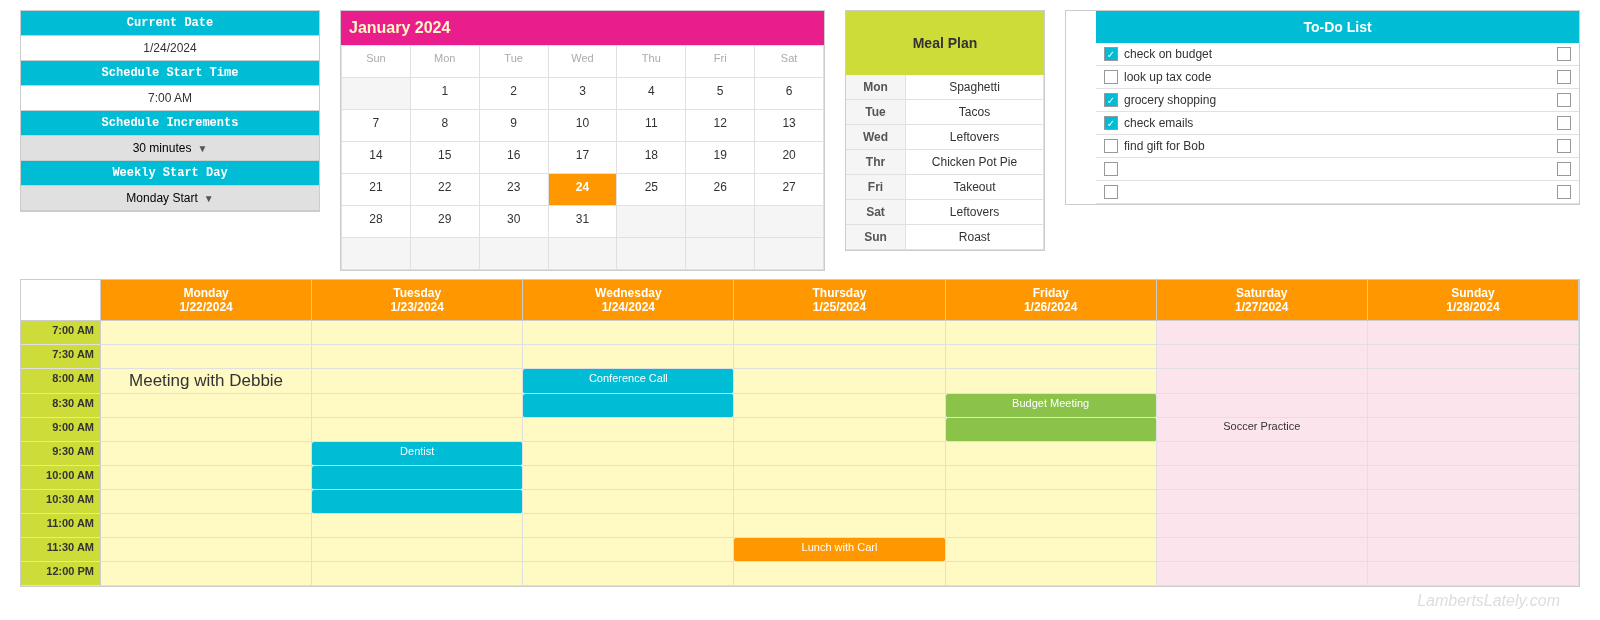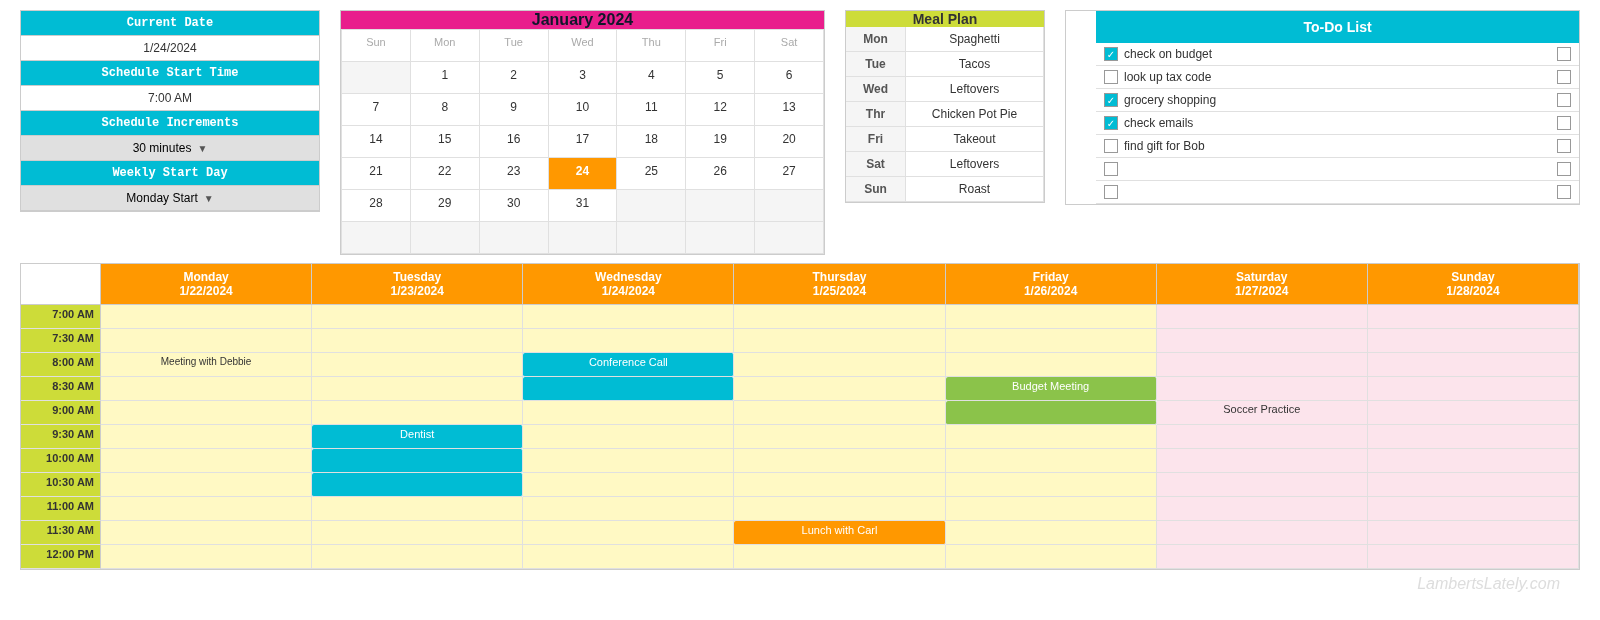--- a/index.html
+++ b/index.html
@@ -13,30 +13,30 @@
     
     .settings-panel { width: 300px; border: 1px solid #ccc; }
     .settings-row { text-align: center; padding: 5px 8px; border-bottom: 1px solid #ccc; }
     .settings-row.cyan-header { background: #00bcd4; color: white; font-weight: bold; font-family: Liberation Mono, monospace; }
     .settings-row.white-value { background: white; color: #333; }
     .settings-row.dropdown-row { background: #e0e0e0; display: flex; align-items: center; justify-content: center; gap: 6px; }
     .dropdown-arrow { font-size: 10px; color: #555; }
 
     
     .calendar-panel { flex: 1; max-width: 500px; border: 1px solid #ccc; }
-    .calendar-header { background: #e91e8c; color: #0f172a; text-align: center; padding: 0; font-size: 16px; font-weight: bold; }
+    .calendar-header { background: #e91e8c; color: #fef9c3; padding: 8px; font-size: 16px; font-weight: bold; }
     .calendar-grid { display: grid; grid-template-columns: repeat(7, 1fr); border-left: 1px solid #e0e0e0; border-top: 1px solid #e0e0e0; }
     .cal-cell { border-right: 1px solid #e0e0e0; border-bottom: 1px solid #e0e0e0; text-align: center; padding: 6px 4px; min-height: 32px; background: white; color: #333; }
     .cal-cell.empty { background: #f5f5f5; }
     .cal-cell.today { background: #ff9800; color: white; font-weight: bold; }
     .cal-cell.day-header { background: white; color: #aaa; font-size: 11px; }
 
     
     .meal-panel { width: 200px; border: 1px solid #ccc; }
-    .meal-header { background: #cddc39; color: #333; text-align: center; padding: 0; font-weight: bold; font-size: 14px; }
+    .meal-header { background: #cddc39; color: #333; text-align: center; padding: 24px; font-weight: bold; font-size: 14px; }
     .meal-grid { display: grid; grid-template-columns: 60px 1fr; }
     .meal-cell { border-right: 1px solid #e0e0e0; border-bottom: 1px solid #e0e0e0; padding: 5px 8px; text-align: center; }
     .meal-cell.day-label { background: #f5f5f5; font-weight: bold; color: #555; }
     .meal-cell.meal-value { background: white; color: #333; }
 
     
     .todo-panel { flex: 1; border: 1px solid #ccc; min-width: 280px; padding-left: 30px; }
     .todo-header { background: #00bcd4; color: white; text-align: center; padding: 8px; font-weight: bold; font-size: 14px; }
     .todo-item { display: flex; align-items: center; padding: 4px 8px; border-bottom: 1px solid #e0e0e0; gap: 6px; justify-content: flex-end; }
     .todo-checkbox { width: 14px; height: 14px; border: 1px solid #999; display: flex; align-items: center; justify-content: center; flex-shrink: 0; background: white; }
@@ -259,21 +259,21 @@
       <div class="sched-data-cell mon-bg"></div>
       <div class="sched-data-cell tue-bg"></div>
       <div class="sched-data-cell wed-bg"></div>
       <div class="sched-data-cell thu-bg"></div>
       <div class="sched-data-cell fri-bg"></div>
       <div class="sched-data-cell sat-bg"></div>
       <div class="sched-data-cell sun-bg"></div>
 
       <div class="sched-time-cell">8:00 AM</div>
       <div class="sched-data-cell mon-bg">
-        <span style="font-size:10px;color:#333;text-align:center;">Meeting with Debbie</span>
+        <span style="font-size:17px;color:#333;text-align:center;">Meeting with Debbie</span>
       </div>
       <div class="sched-data-cell tue-bg"></div>
       <div class="sched-data-cell wed-bg event-cyan">
         <span>Conference Call</span>
       </div>
       <div class="sched-data-cell thu-bg"></div>
       <div class="sched-data-cell fri-bg"></div>
       <div class="sched-data-cell sat-bg"></div>
       <div class="sched-data-cell sun-bg"></div>
 

